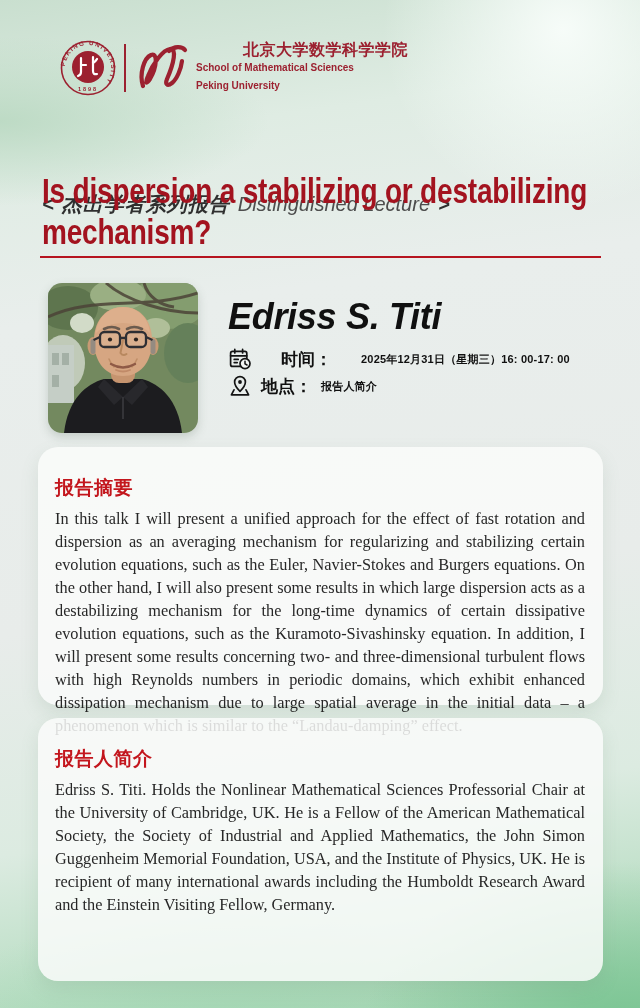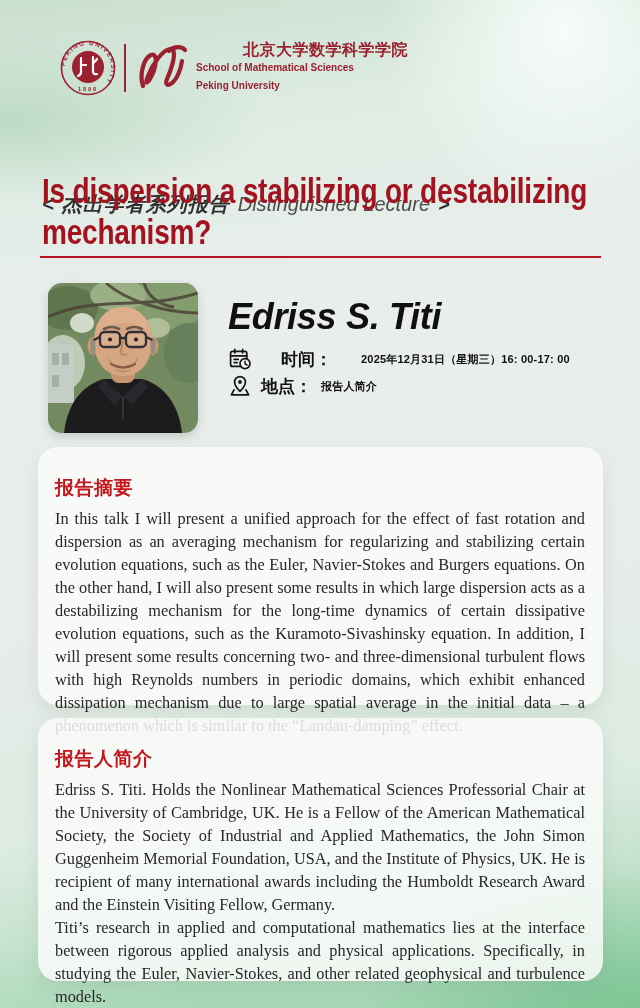--- a/index.html
+++ b/index.html
@@ -185,17 +185,16 @@
     <div class="card-heading">报告摘要</div>
     <div class="card-body">
       <p>In this talk I will present a unified approach for the effect of fast rotation and dispersion as an averaging mechanism for regularizing and stabilizing certain evolution equations, such as the Euler, Navier-Stokes and Burgers equations. On the other hand, I will also present some results in which large dispersion acts as a destabilizing mechanism for the long-time dynamics of certain dissipative evolution equations, such as the Kuramoto-Sivashinsky equation. In addition, I will present some results concerning two- and three-dimensional turbulent flows with high Reynolds numbers in periodic domains, which exhibit enhanced dissipation mechanism due to large spatial average in the initial data – a phenomenon which is similar to the “Landau-damping” effect.</p>
     </div>
   </div>
 
   <div class="card bio">
     <div class="card-heading">报告人简介</div>
     <div class="card-body">
       <p>Edriss S. Titi. Holds the Nonlinear Mathematical Sciences Professorial Chair at the University of Cambridge, UK. He is a Fellow of the American Mathematical Society, the Society of Industrial and Applied Mathematics, the John Simon Guggenheim Memorial Foundation, USA, and the Institute of Physics, UK. He is recipient of many international awards including the Humboldt Research Award and the Einstein Visiting Fellow, Germany.</p>
-      <p>Titi’s research in applied and computational mathematics lies at the interface between rigorous applied analysis and physical applications. Specifically, in studying the Euler, Navier-Stokes, and other related geophysical and turbulence models.</p>
     </div>
   </div>
 
 </div>
 
 </body></html>

